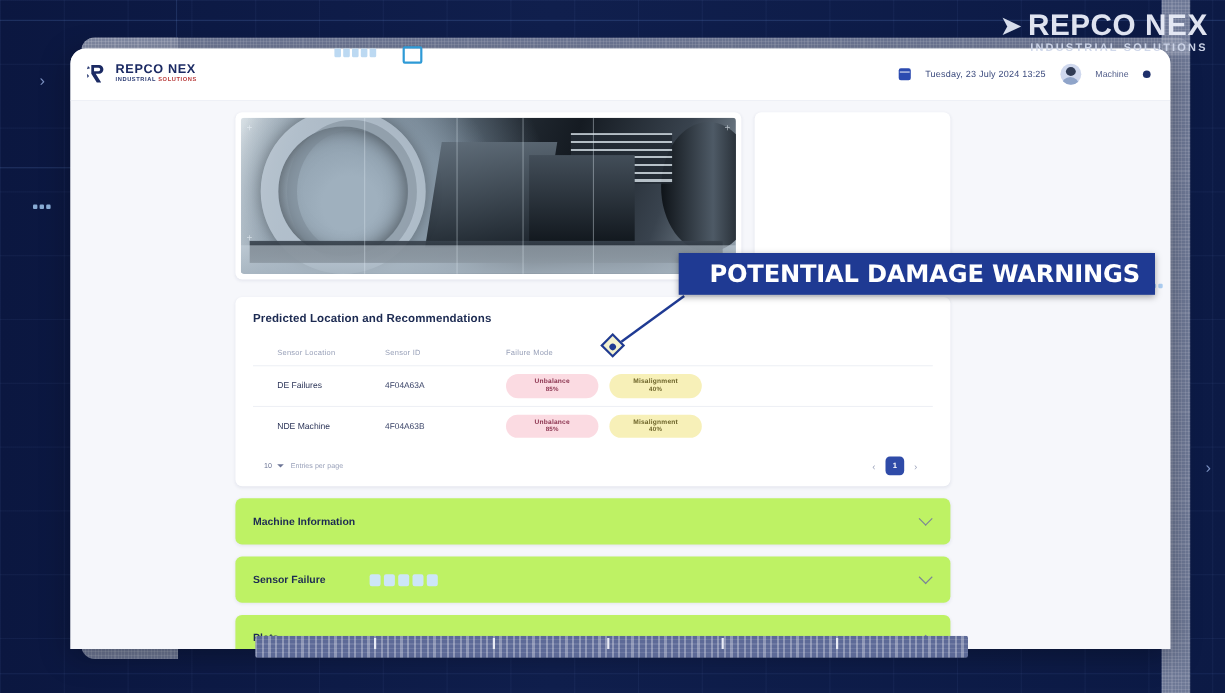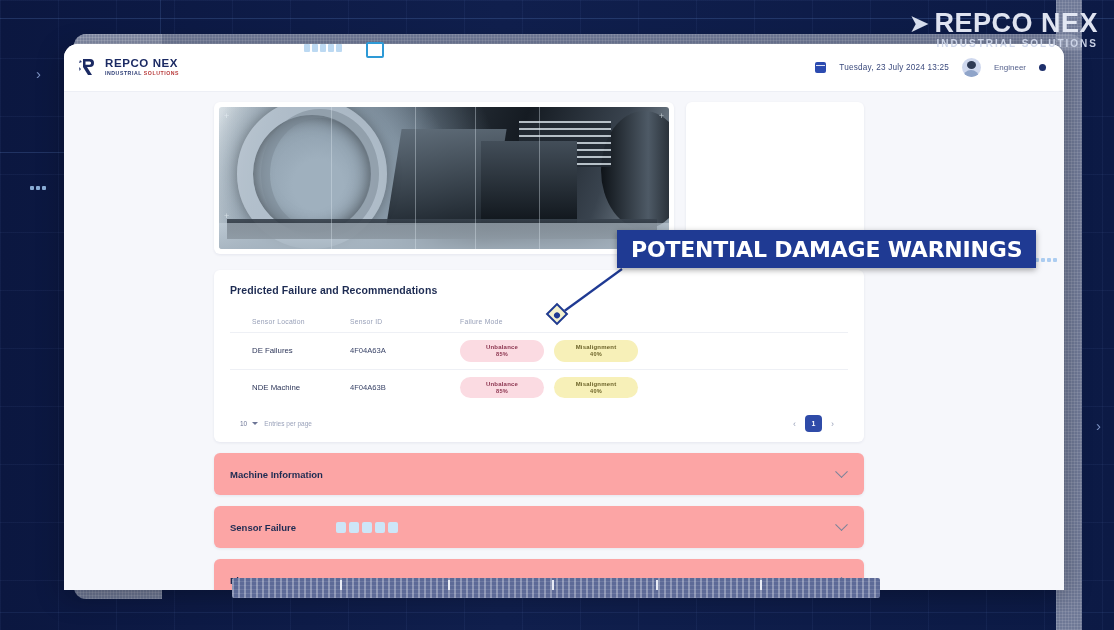--- a/index.html
+++ b/index.html
@@ -159,40 +159,40 @@
   }
   .pp-caret { width:0;height:0;border-left:3px solid transparent;border-right:3px solid transparent;border-top:3.5px solid #6c7596; }
   .pp-label { font-size:6.5px; color:#9aa2ba; }
   .pager { margin-left:auto; display:flex; align-items:center; gap:9px; padding-right:14px; }
   .pg-arrow { font-size:9px; color:#9aa2ba; }
   .pg-num { width:17px;height:17px;border-radius:4px;background:#2f4ba8;color:#fff;font-size:7px;
             display:flex;align-items:center;justify-content:center;font-weight:600; }
 
   
   .acc {
-    margin: 11px 30px 0 150px; width: 650px; height:42px; background:#fca5a5; border-radius:6px;
+    margin: 11px 30px 0 150px; width: 650px; height:42px; background:#bef264; border-radius:6px;
     box-shadow:0 1px 3px rgba(30,40,90,.08);
     display:flex; align-items:center; padding: 0 18px 0 16px;
   }
   .acc-title { font-size:9.5px; font-weight:700; color:#1d2b52; }
   .acc-blocks { display:flex; gap:3px; margin-left:40px; }
   .acc-blocks i { display:block; width:10px;height:11px; background:#cde6f8; border-radius:2px; }
   .chev { margin-left:auto; width:9px; height:9px; border-right:1.6px solid #7b8399; border-bottom:1.6px solid #7b8399; }
   .chev.down { transform: rotate(45deg) translate(-2px,-2px); }
   .chev.up   { transform: rotate(-135deg) translate(-2px,-2px); }
 
   
   .callout {
     position:absolute; left:617px; top:230px; height:38px; background:#1f3a93;
     display:flex; align-items:center; padding:0 14px; z-index:40;
     box-shadow: 0 2px 6px rgba(0,0,0,.35);
   }
   .callout span {
     color:#fff; font-size:22px; font-weight:800; letter-spacing:-.2px;
-    font-family:"DejaVu Sans", sans-serif; white-space:nowrap;
+    font-family:"DejaVu Sans", sans-serif; white-space:nowrap;margin-left:14px;
   }
   .callout-line {
     position:absolute; z-index:39; left:558px; top:268px;
     width:65px; height:48px; pointer-events:none;
   }
   .cursor-marker {
     position:absolute; left:549px; top:306px; width:16px; height:16px; z-index:41;
     border:2.5px solid #1f3a93; background:#f4f2cf; transform: rotate(45deg);
   }
   .cursor-marker:after{
@@ -256,21 +256,21 @@
         <div class="logo-text">
           <span class="logo-title">REPCO NEX</span>
           <span class="logo-sub"><span class="ind">INDUSTRIAL </span><span>SOLUTIONS</span></span>
         </div>
       </div>
 
       <div class="header-right">
         <div class="cal-icon"></div>
         <span class="date-text">Tuesday, 23 July 2024 13:25</span>
         <div class="avatar"></div>
-        <span class="role-text">Engineer</span>
+        <span class="role-text">Machine</span>
         <div class="hdr-dot"></div>
       </div>
     </div>
 
     <div class="page-body">
 
       <div class="top-row">
         <div class="hero-card">
           <div class="hero-img">
             <div class="cyl"></div>
@@ -287,21 +287,21 @@
             <div class="xline" style="left:320px;top:0;width:1px;height:100%"></div>
             <div class="plus" style="left:5px;top:5px">+</div>
             <div class="plus" style="right:5px;top:5px">+</div>
             <div class="plus" style="left:5px;bottom:28px">+</div>
           </div>
         </div>
         <div class="side-card"></div>
       </div>
 
       <div class="panel">
-        <div class="panel-title">Predicted Failure and Recommendations</div>
+        <div class="panel-title">Predicted Location and Recommendations</div>
 
         <table>
           <thead>
             <tr>
               <th class="c1">Sensor Location</th>
               <th class="c2">Sensor ID</th>
               <th class="c3">Failure Mode</th>
             </tr>
           </thead>
           <tbody>

